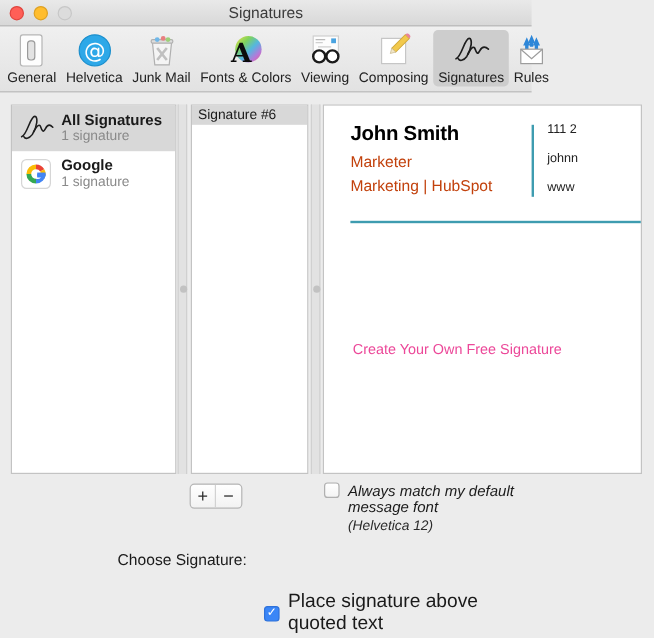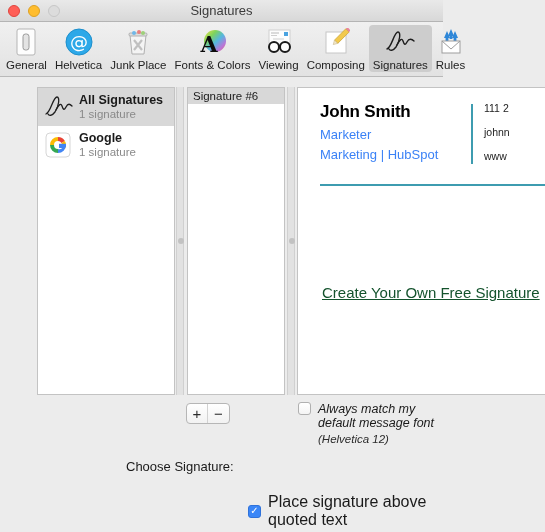--- a/index.html
+++ b/index.html
@@ -36,21 +36,21 @@
   }
   .tb-item {
     display: flex; flex-direction: column; align-items: center;
     padding: 2px 4px 1px 4px; border-radius: 4px; cursor: default;
   }
   .tb-item.selected { background: #cdcdcd; }
   .tb-icon { height: 30px; display: flex; align-items: center; justify-content: center; }
   .tb-label { font-size: 11.5px; color: #222; margin-top: 2px; white-space: nowrap; }
 
   
-  .content { position: relative; height: 455px; margin-left: 28px; }
+  .content { position: relative; height: 455px; }
 
   .panel {
     position: absolute; background: #fff;
     border: 1px solid #c3c3c3; overflow: hidden;
   }
   #accounts-panel { left: 9px;   top: 10px; width: 138px; height: 308px; }
   #sigs-panel     { left: 159px; top: 10px; width: 98px;  height: 308px; }
   #preview-panel  { left: 269px; top: 10px; width: 266px; height: 308px; }
 
   .splitter { position: absolute; width: 8px; background: #e2e2e2; border-left: 1px solid #d0d0d0; border-right: 1px solid #d0d0d0; }
@@ -67,28 +67,28 @@
   .acc-sub  { font-size: 11.5px; color: #8a8a8a; white-space: nowrap; }
 
   
   .sig-row { font-size: 11.5px; color: #1a1a1a; padding: 2px 5px; }
   .sig-row.selected { background: #d8d8d8; }
 
   
   .preview-inner { position: relative; padding: 14px 0 0 0; height: 100%; }
   .sig-card { position: relative; padding: 0 0 0 22px; }
   .sig-name { font-size: 17px; font-weight: bold; color: #000; letter-spacing: -0.2px; }
-  .sig-line { font-size: 13px; color: #3b82f6; margin-top: 5px; }
+  .sig-line { font-size: 13px; color: #c2410c; margin-top: 5px; }
   .sig-vrule { position: absolute; left: 173px; top: 2px; width: 2px; height: 60px; background: #3e9cb0; }
   .sig-right { position: absolute; left: 186px; top: 0; width: 110px; }
   .sig-right div { font-size: 10.5px; color: #222; margin-bottom: 12px; white-space: nowrap; }
   .sig-hr { position: absolute; left: 22px; top: 96px; width: 268px; height: 2px; background: #3e9cb0; }
   .sig-link {
-    position: absolute; left: 24px; top: 196px; font-size: 15px; color: #14532d;
-    text-decoration: underline; cursor: pointer;
+    position: absolute; left: 24px; top: 196px; font-size: 12px; color: #ec4899;
+    cursor: pointer;
   }
 
   
   .pm-group {
     position: absolute; left: 158px; top: 326px; display: flex;
     border: 1px solid #b6b6b6; border-radius: 4px; overflow: hidden;
     background: linear-gradient(#ffffff, #f2f2f2);
   }
   .pm-btn {
     width: 21px; height: 19px; display: flex; align-items: center; justify-content: center;
@@ -171,21 +171,21 @@
       <div class="tb-icon">
         <svg width="28" height="28" viewBox="0 0 28 28">
           <path d="M6 7 L8 26 L20 26 L22 7 Z" fill="#f4f4f4" stroke="#b0b0b0"></path>
           <rect x="5" y="5" width="18" height="3" rx="1.2" fill="#dddddd" stroke="#b0b0b0"></rect>
           <circle cx="10" cy="5" r="2" fill="#6fb7e8"></circle>
           <circle cx="15" cy="4" r="2" fill="#e87f7f"></circle>
           <circle cx="19" cy="5" r="2" fill="#9ed07a"></circle>
           <path d="M10 12 L18 22 M18 12 L10 22" stroke="#c0c0c0" stroke-width="2.2" fill="none"></path>
         </svg>
       </div>
-      <div class="tb-label">Junk Place</div>
+      <div class="tb-label">Junk Mail</div>
     </div>
 
     <div class="tb-item">
       <div class="tb-icon">
         <svg width="28" height="28" viewBox="0 0 28 28">
           <defs>
             <linearGradient id="gwheel" x1="0" y1="0" x2="1" y2="1">
               <stop offset="0%" stop-color="#f3e04a"></stop>
                 <stop offset="30%" stop-color="#7fd35b"></stop>
               <stop offset="55%" stop-color="#54b7e0"></stop>

